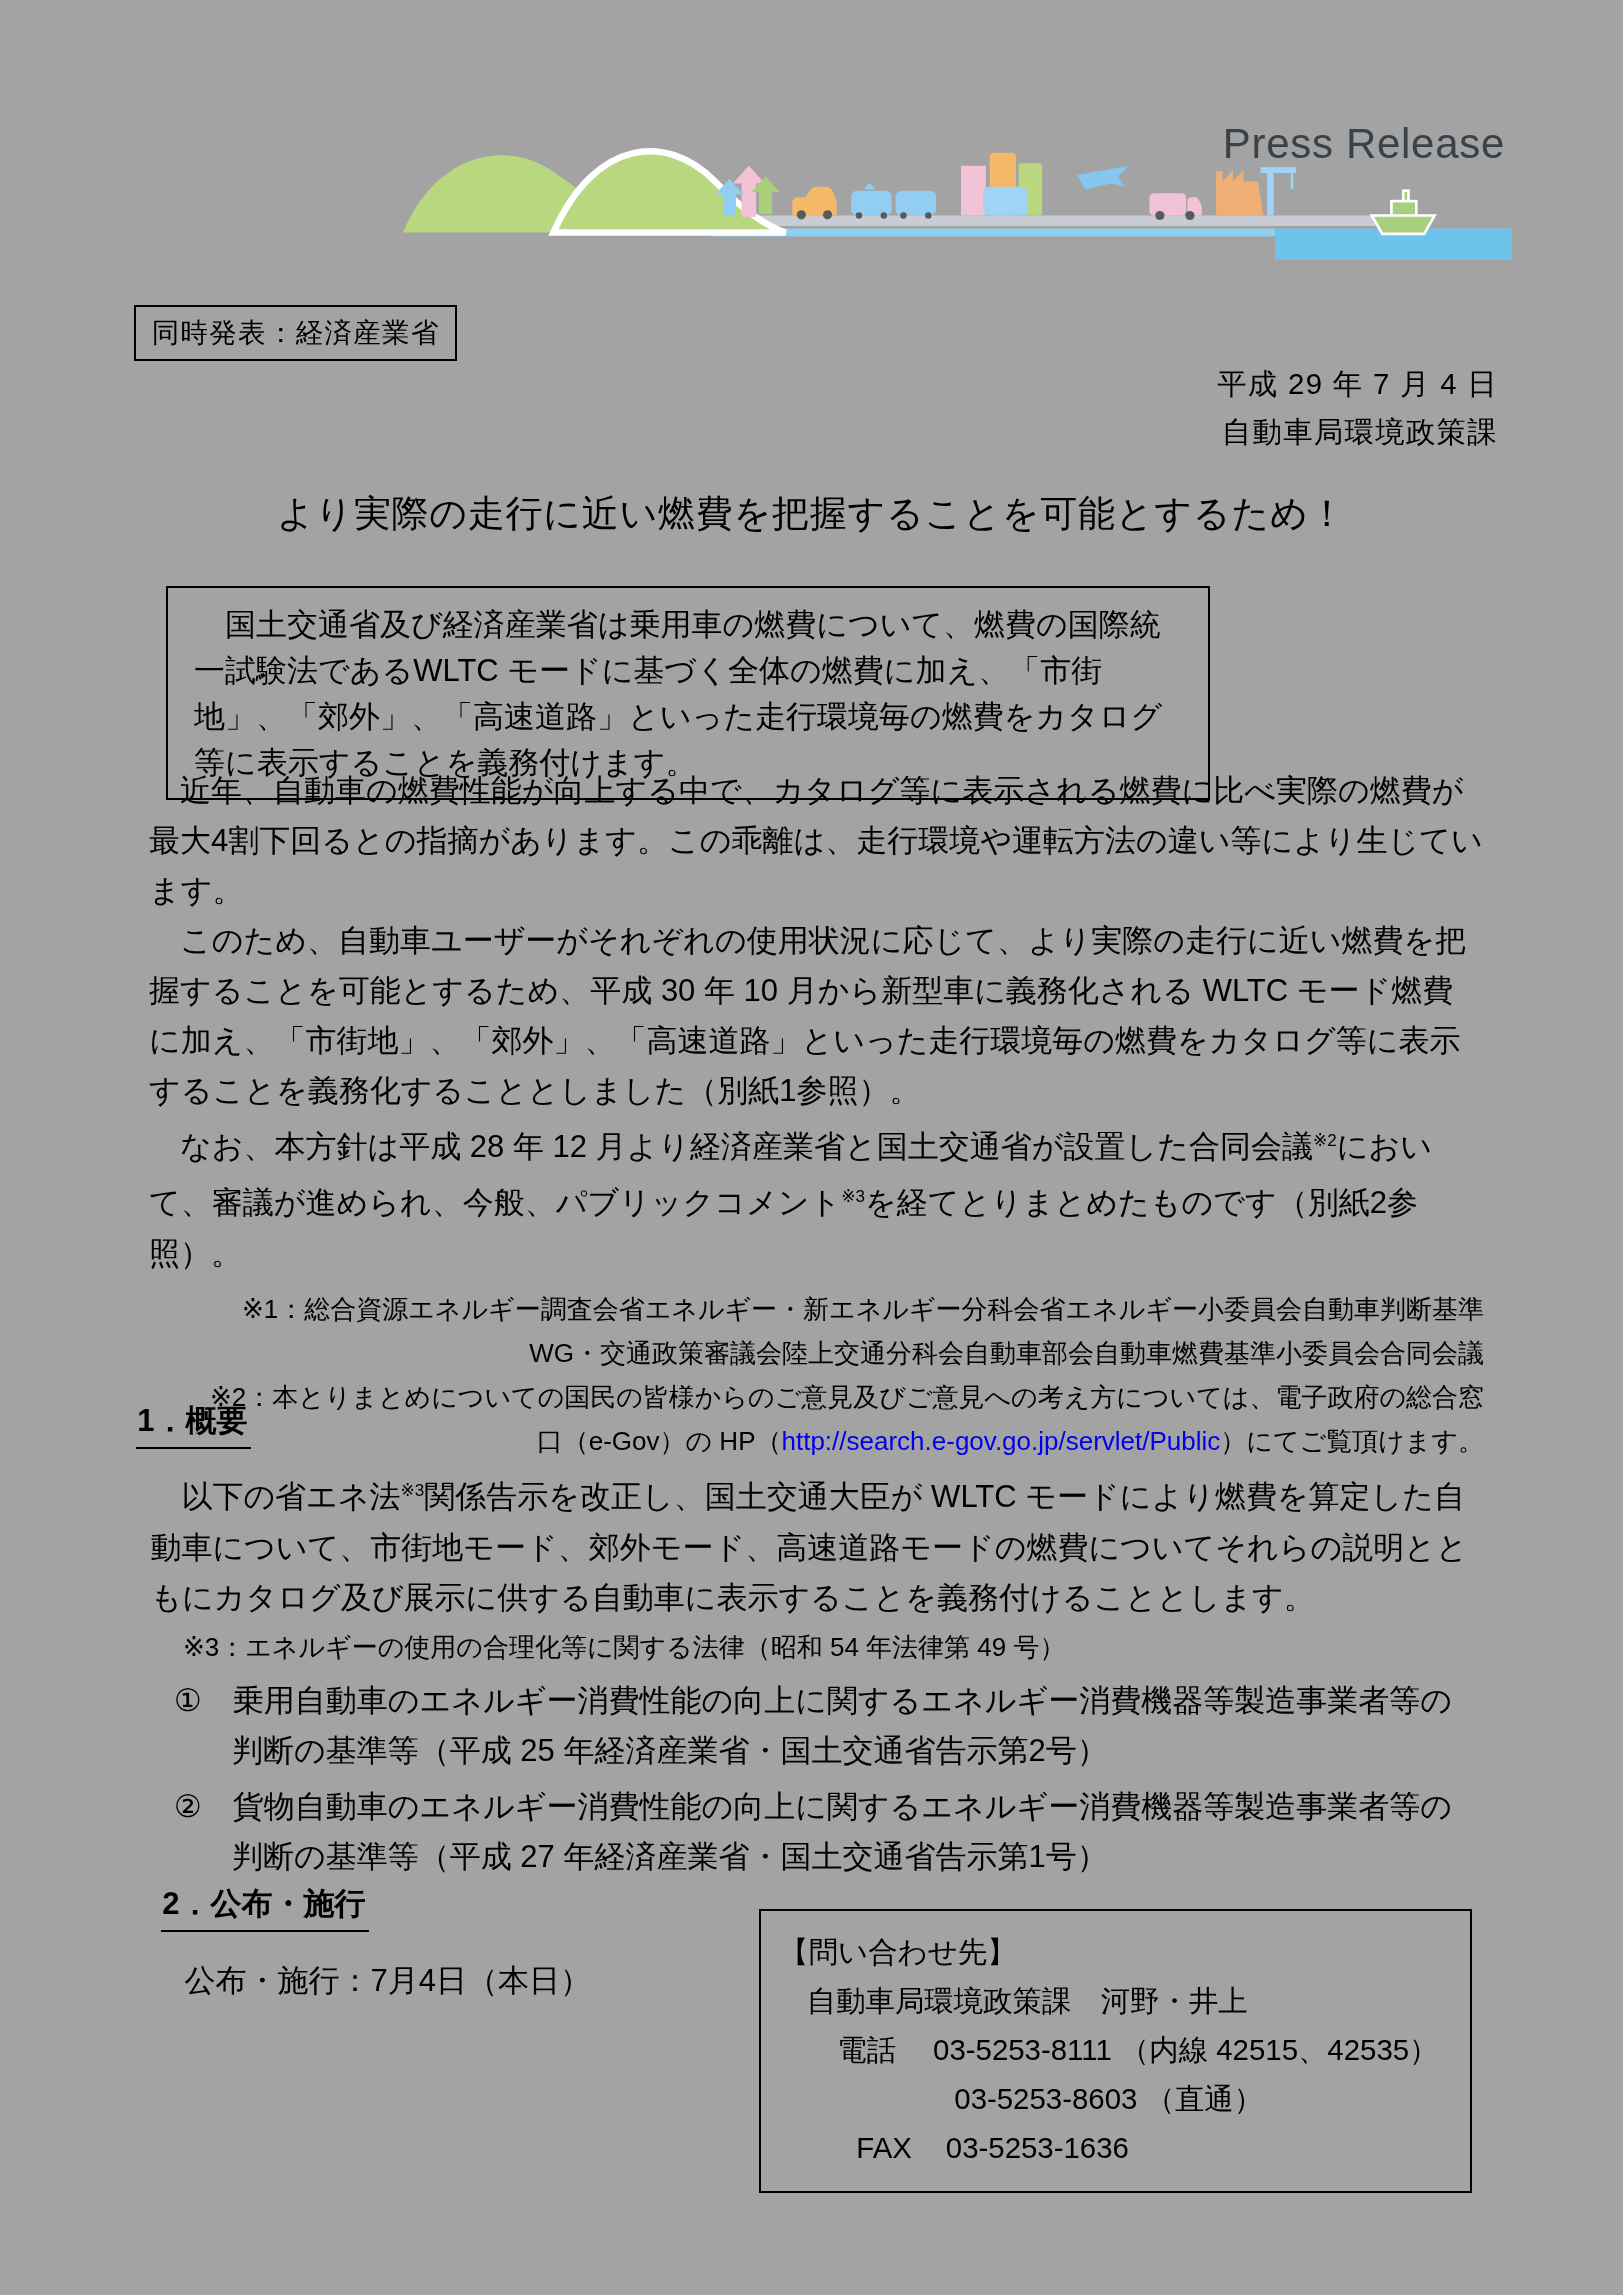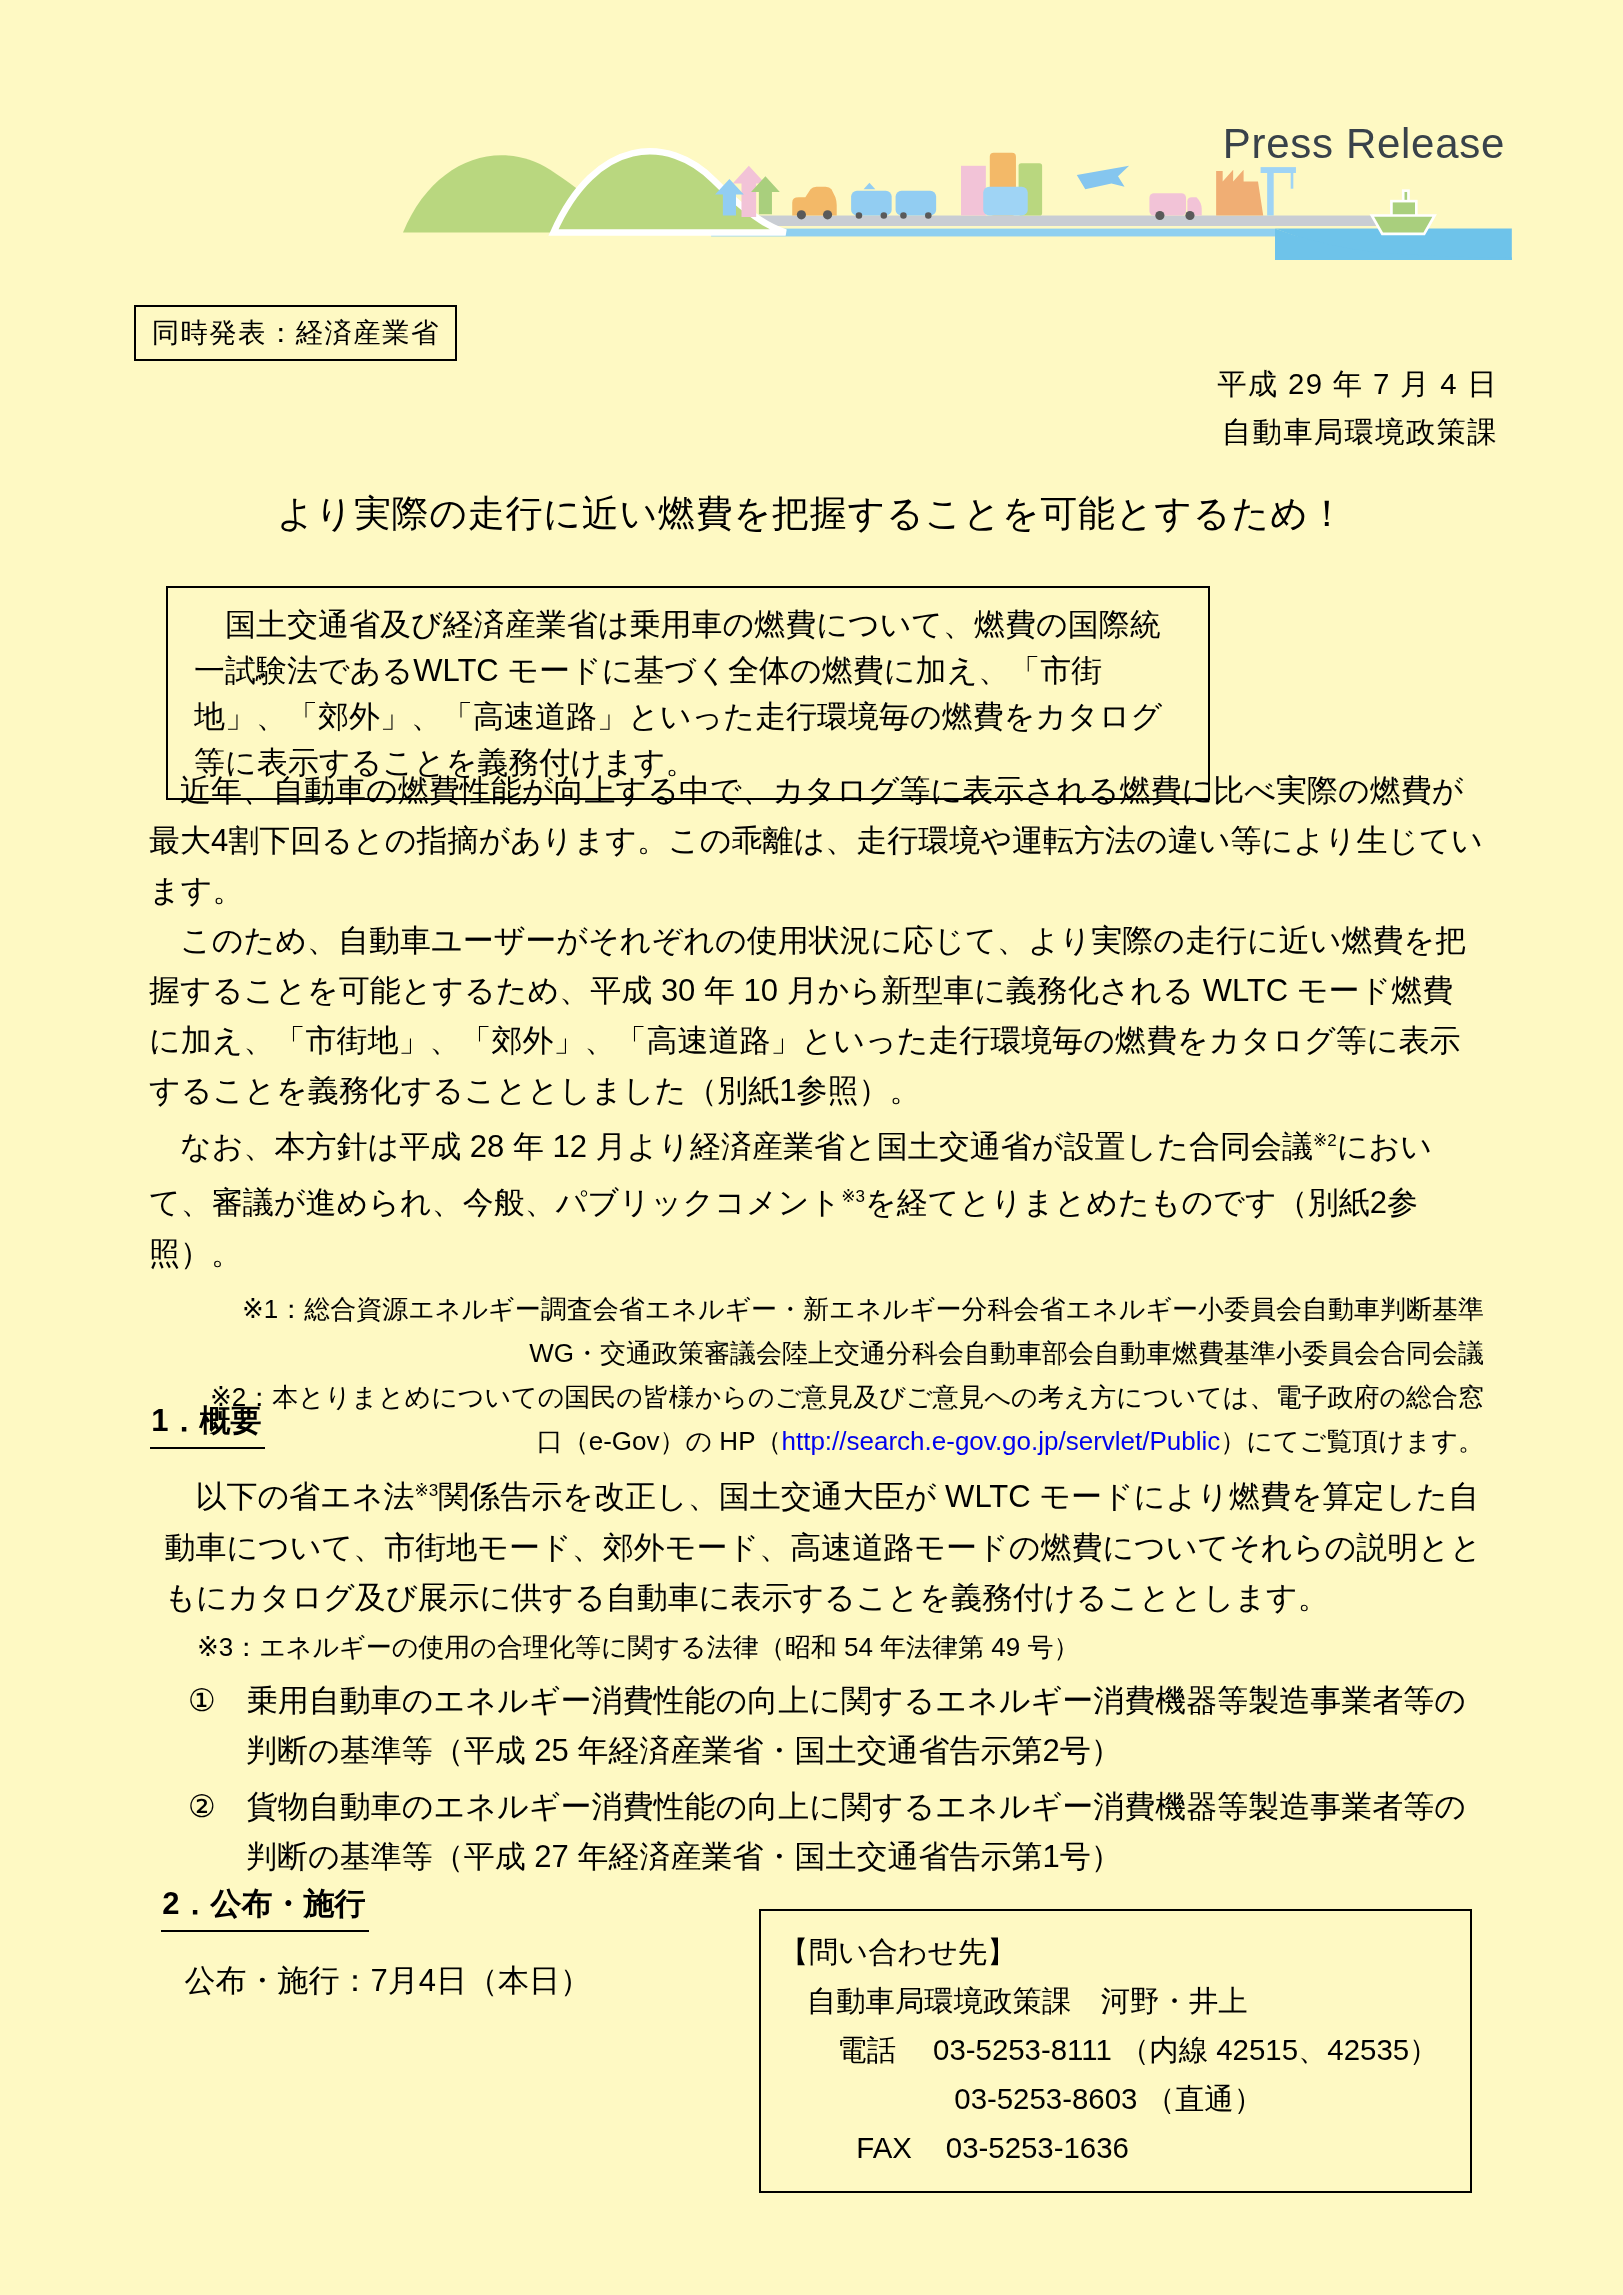--- a/index.html
+++ b/index.html
@@ -1,19 +1,19 @@
 <!DOCTYPE html>
 <html lang="ja" style="font-size:10.5px"><head>
 <meta charset="utf-8">
 <style>
   * { margin:0; padding:0; box-sizing:border-box; }
   html,body { background:#ffffff; }
   body { font-family:"Liberation Sans","DejaVu Sans",sans-serif; color:#000; }
 
-  .page { position:relative; width:1623px; height:2295px; background:#fef9c3; overflow:hidden; }
+  .page { position:relative; width:1623px; height:2295px; background:#a3a3a3; overflow:hidden; }
 
   
   .press-release { position:absolute; top:120px; right:118px; font-size:42px;
                    color:#39424a; letter-spacing:0.7px; white-space:nowrap; }
   .banner-svg { position:absolute; left:393px; top:103px; width:1119px; height:157px; }
   .logo { position:absolute; left:130px; top:153px; }
   .logo-jp { font-size:58px; font-weight:bold; color:#231815; letter-spacing:2px; white-space:nowrap; }
   .logo-en { font-size:24px; color:#231815; margin-top:10.5px; white-space:nowrap; }
 
   .joint-box { position:absolute; left:134px; top:305px; border:2.6px solid #000;
@@ -35,21 +35,21 @@
   .main-text { position:absolute; left:149px; top:766px; width:1335px;
                font-size:31px; line-height:50px; }
   .main-text p { text-indent:1em; }
   .ref { font-size:0.55em; vertical-align:super; letter-spacing:0; }
 
   .footnotes { margin-top:7.9px; margin-left:37px; font-size:26px; line-height:44px; }
   .footnote { padding-left:69px; text-indent:-69px;text-align:right; }
   .link { color:#0000ee; cursor:pointer; }
 
   
-  .section1 { position:absolute; left:150px; top:1400px; width:1352px; }
+  .section1 { position:absolute; left:136px; top:1400px; width:1352px; }
   .section2 { position:absolute; left:134px; top:1883px; width:654px;margin-left:27px; }
   .sec-heading { font-size:31px; font-weight:bold; }
   .sec-heading .underline { display:inline-block; border-bottom:2.6px solid #000; padding:0 3.9px 5.2px 1.3px; }
   .s1-para { margin:17px 0 0 14.4px; width:1322px; font-size:31px; line-height:50px; text-indent:1em; }
   .s1-note { margin:3.9px 0 6.5px 47px; font-size:26px; line-height:43px; }
   .list-item { margin:6.5px 0 0 38px; width:1283px; font-size:31px; line-height:50px;
                padding-left:58px; text-indent:-58px; }
   .s2-body { margin:27.5px 0 0 23.6px; font-size:31px; white-space:nowrap; }
 
   

